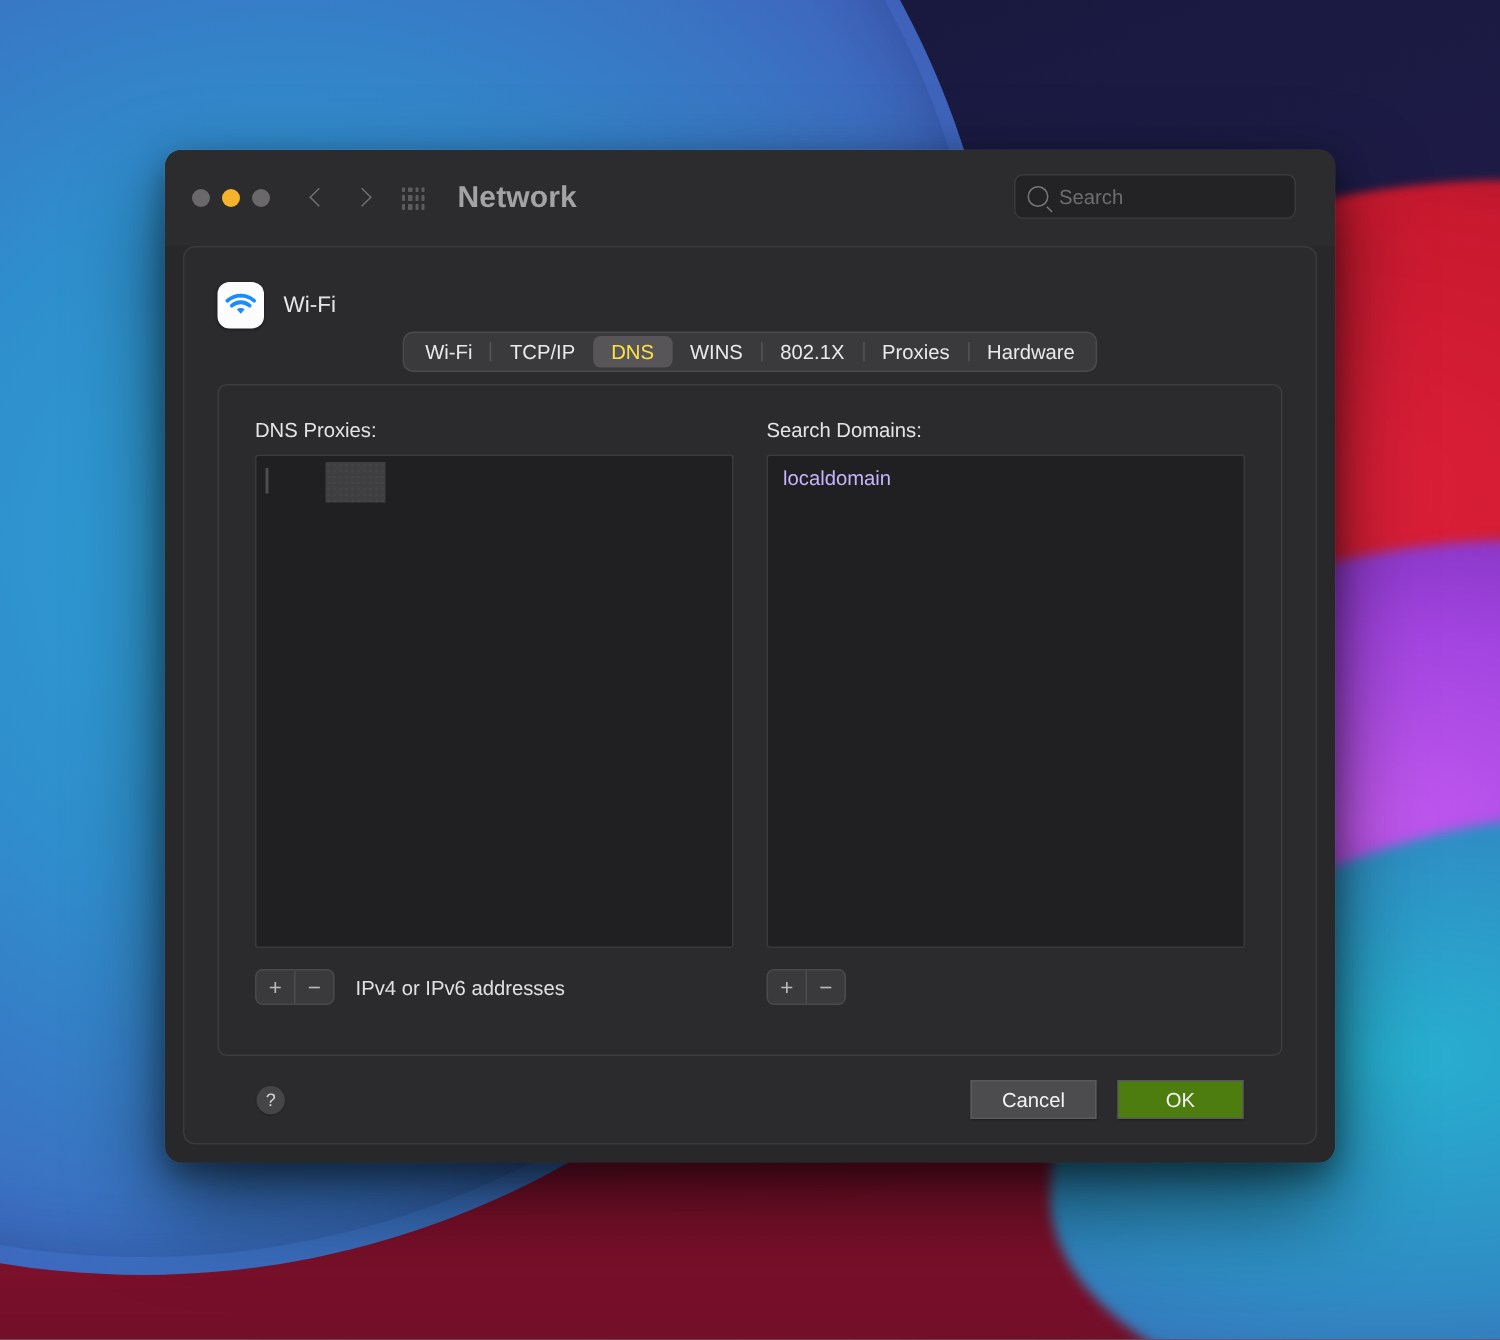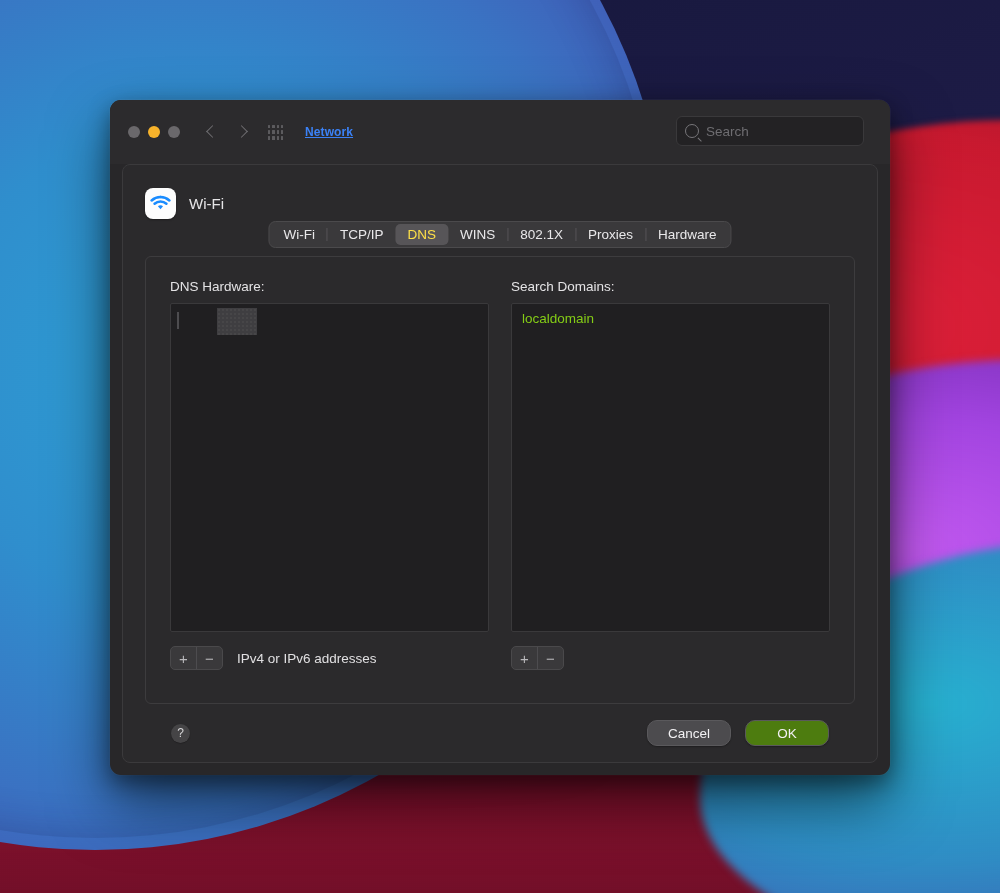--- a/index.html
+++ b/index.html
@@ -142,25 +142,24 @@
     width: 15px; height: 15px;
     display: grid;
     grid-template-columns: repeat(4, 1fr);
     grid-template-rows: repeat(3, 1fr);
     gap: 2px;
     margin-right: 22px;
   }
   .gridicon i { background: #5c5b5e; border-radius: 0.5px; display: block; }
 
   .wintitle {
-    font-size: 12px;
+    font-size: 20px;
     font-weight: bold;
-    color: #3b82f6;
+    color: #a3a3a3;
     letter-spacing: 0.1px;
-    text-decoration: underline;
   }
 
   .searchbox {
     position: absolute;
     right: 26px; top: 16px;
     width: 188px; height: 30px;
     background: #232224;
     border: 0.5px solid #3a393b;
     border-radius: 6px;
     display: flex;
@@ -280,21 +279,21 @@
     position: absolute;
     left: 46px; top: 4px;
     width: 40px; height: 27px;
     background: #3f3e41;
     background-image:
       radial-gradient(rgba(255,255,255,0.045) 0.7px, rgba(0,0,0,0) 0.8px);
     background-size: 4px 4px;
   }
   .listitem {
     font-size: 13.5px;
-    color: #84cc16;
+    color: #c4b5fd;
     padding: 7px 10px 0 10px;
   }
 
   .rowunder {
     margin-top: 11px;
     display: flex;
     align-items: center;
     gap: 14px;
     height: 30px;
   }
@@ -342,21 +341,21 @@
   }
   .footer-right {
     margin-left: auto;
     display: flex;
     gap: 14px;
     align-items: center;
   }
   .pushbtn {
     min-width: 82px;
     height: 24px;
-    border-radius: 10px;
+    border-radius: 0;
     background: #4c4b4e;
     border: 0.5px solid #5a595c;
     color: #f2f1f3;
     font-size: 13.5px;
     display: flex;
     align-items: center;
     justify-content: center;
     box-shadow: 0 1px 1.5px rgba(0,0,0,0.3);
   }
   .pushbtn.default { background: #4d7c0f; }
@@ -440,21 +439,21 @@
           <span class="tabsep"></span>
           <span class="tab">Proxies</span>
           <span class="tabsep"></span>
           <span class="tab">Hardware</span>
         </div>
       </div>
 
       <div class="contentbox">
 
         <div class="col">
-          <div class="collabel">DNS Hardware:</div>
+          <div class="collabel">DNS Proxies:</div>
           <div class="listbox">
             <span class="caret"></span>
             <span class="dragblock"></span>
           </div>
           <div class="rowunder">
             <div class="segbtns">
               <span class="segbtn">+</span>
               <span class="segbtn">−</span>
             </div>
             <span class="hinttext">IPv4 or IPv6 addresses</span>

